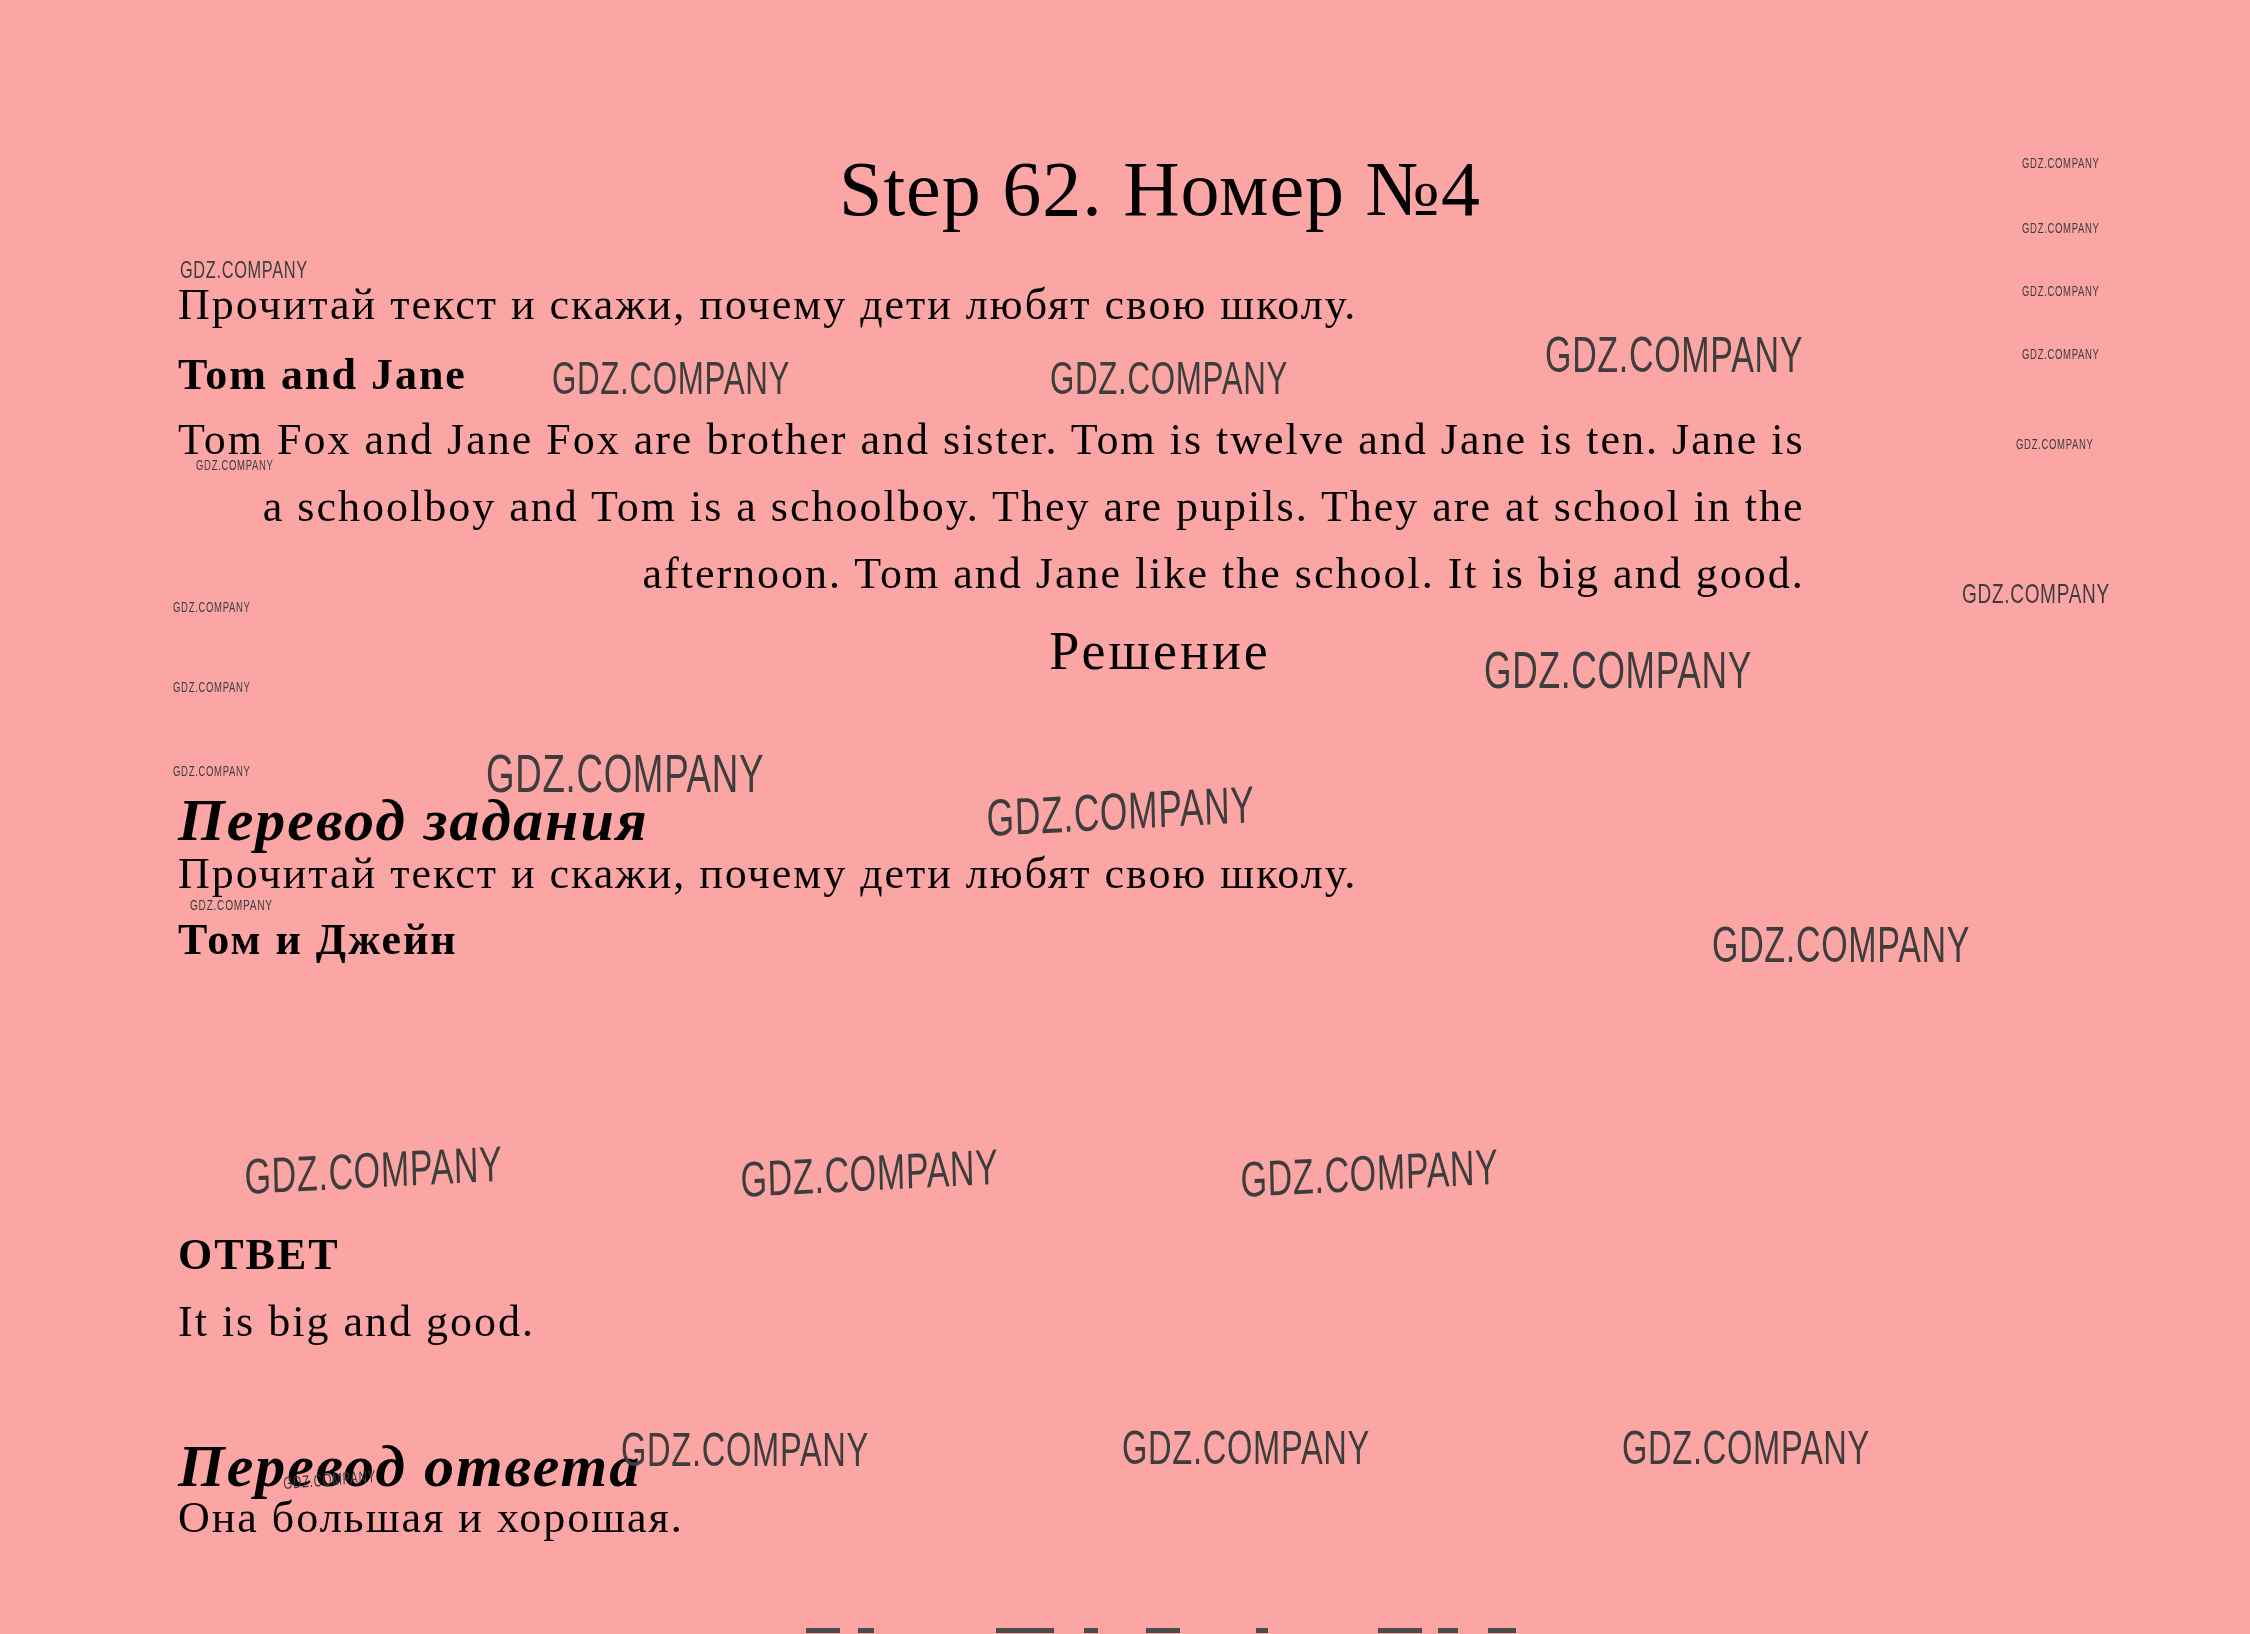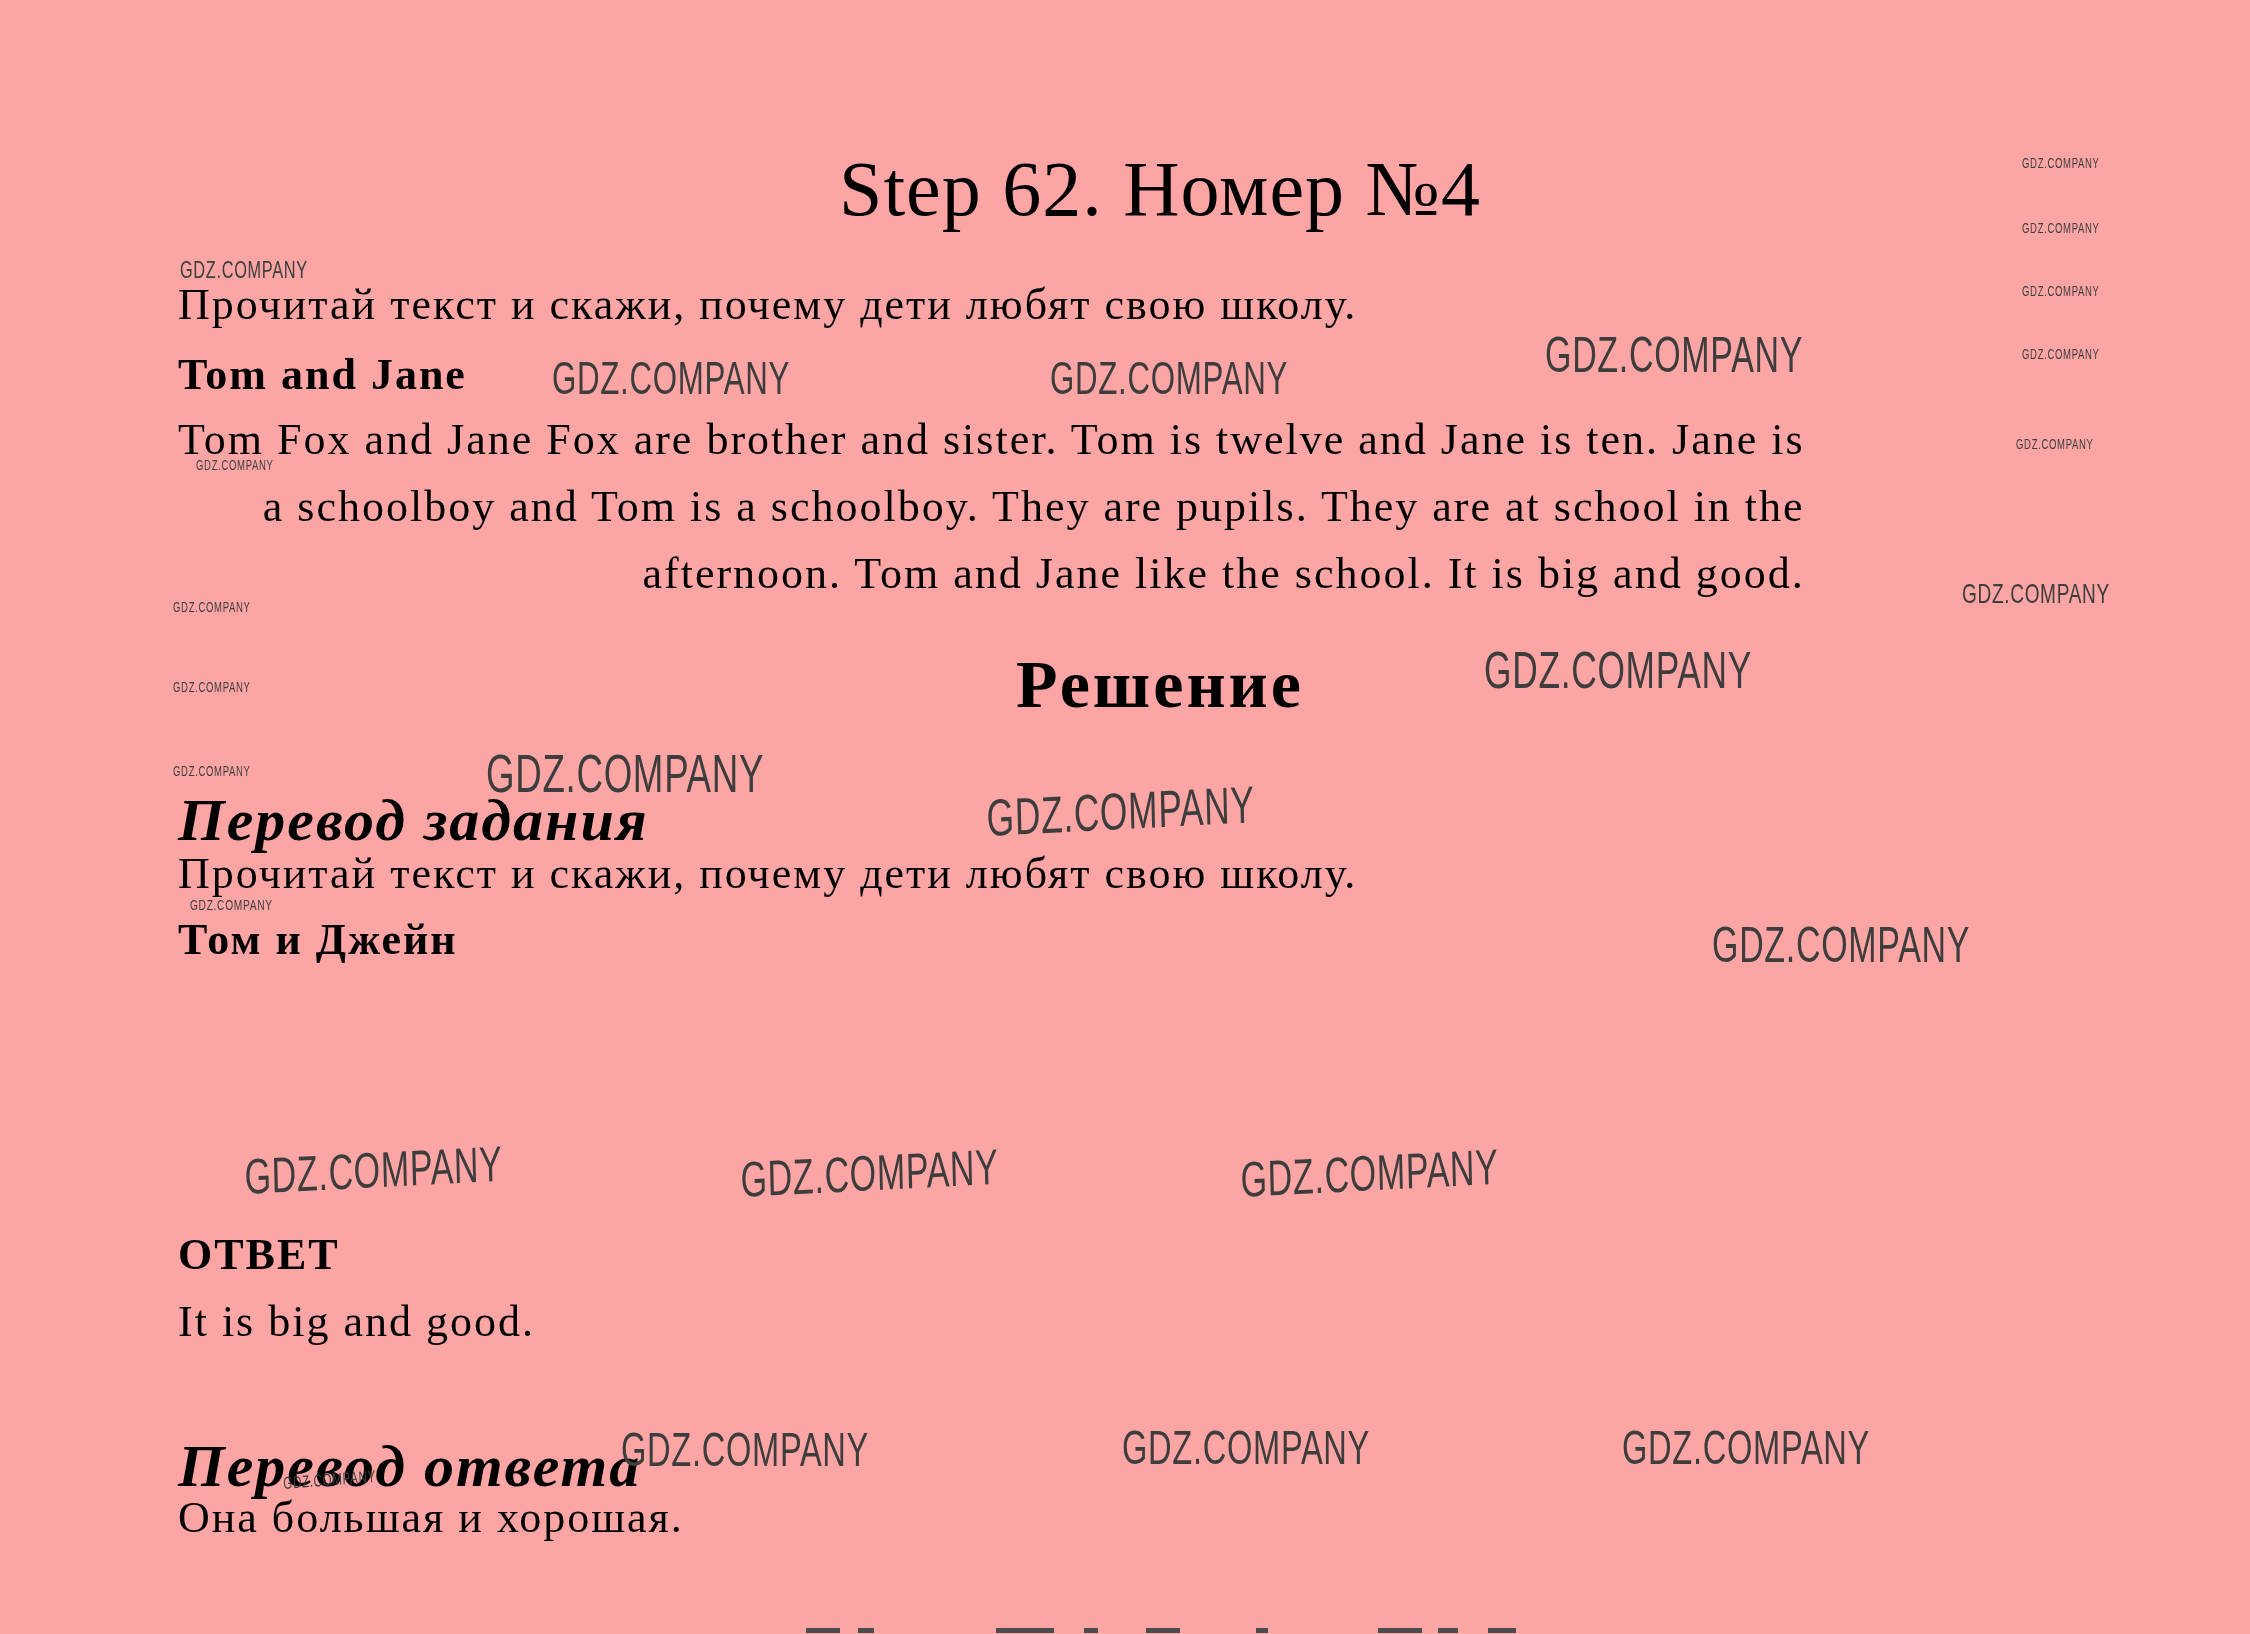--- a/index.html
+++ b/index.html
@@ -9,21 +9,21 @@
     background:#fca5a5;
     overflow:hidden;
     font-family:"Liberation Serif", serif;
     color:#000;
   }
   .centerline {
     position:absolute; left:178px; width:1964px;
     text-align:center; line-height:1; white-space:nowrap;
   }
   .title { top:150px; font-size:78px; letter-spacing:1px; }
-  .h2    { top:650px; font-size:68px; letter-spacing:3px;font-weight:bold; }
+  .h2    { top:624px; font-size:54px; letter-spacing:3px; }
   .tline {
     position:absolute; left:178px;
     font-size:44px; line-height:1; letter-spacing:2px;
     white-space:nowrap;
     text-align:center;
   }
   .bold { font-weight:700; }
   .bi   { font-weight:700; font-style:italic; font-size:60px; }
   .para { position:absolute; left:178px; }
   .para .pline {

